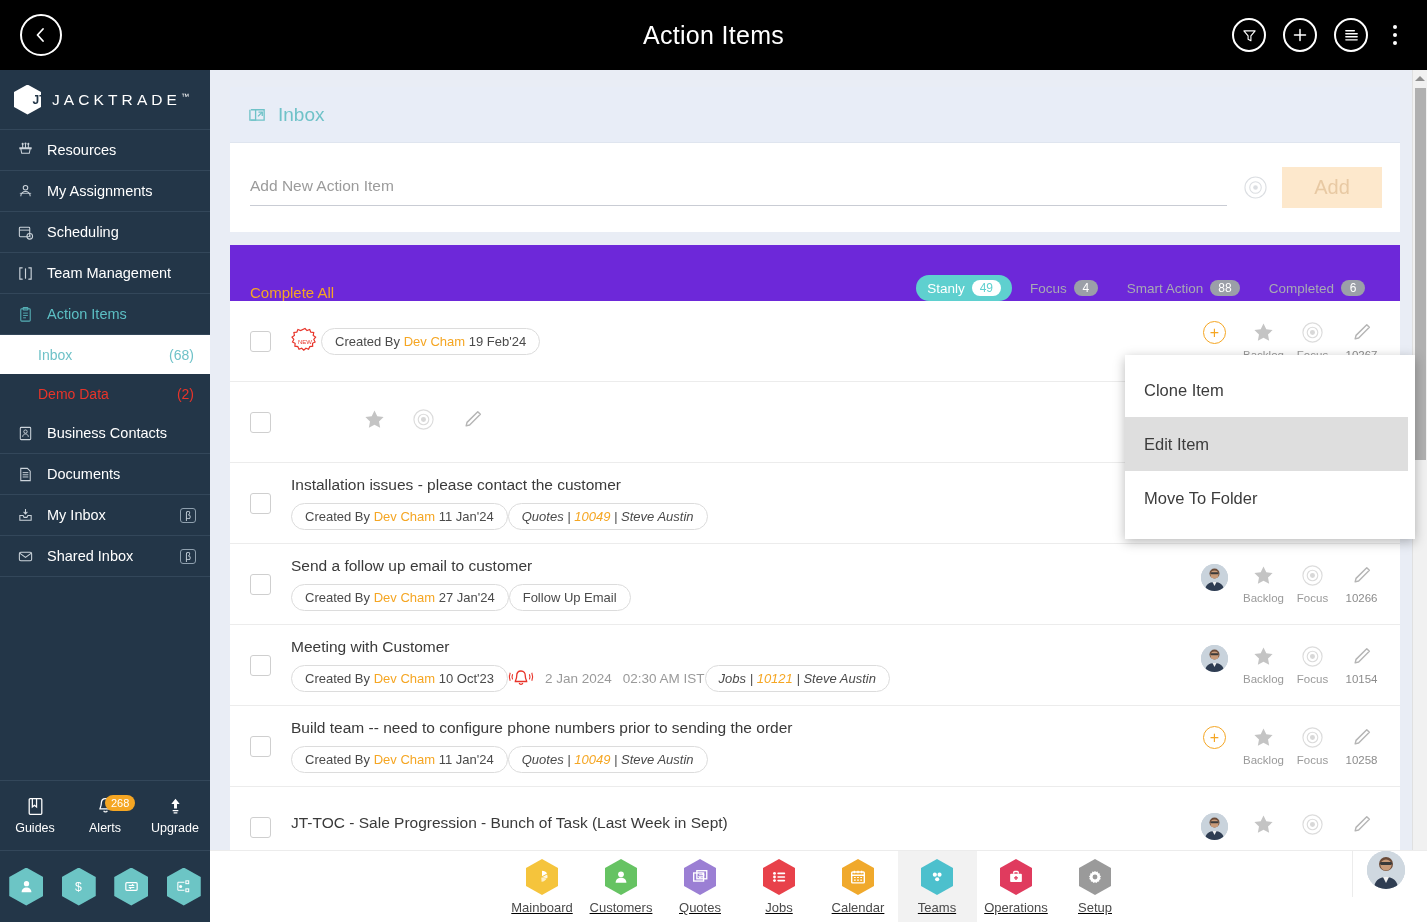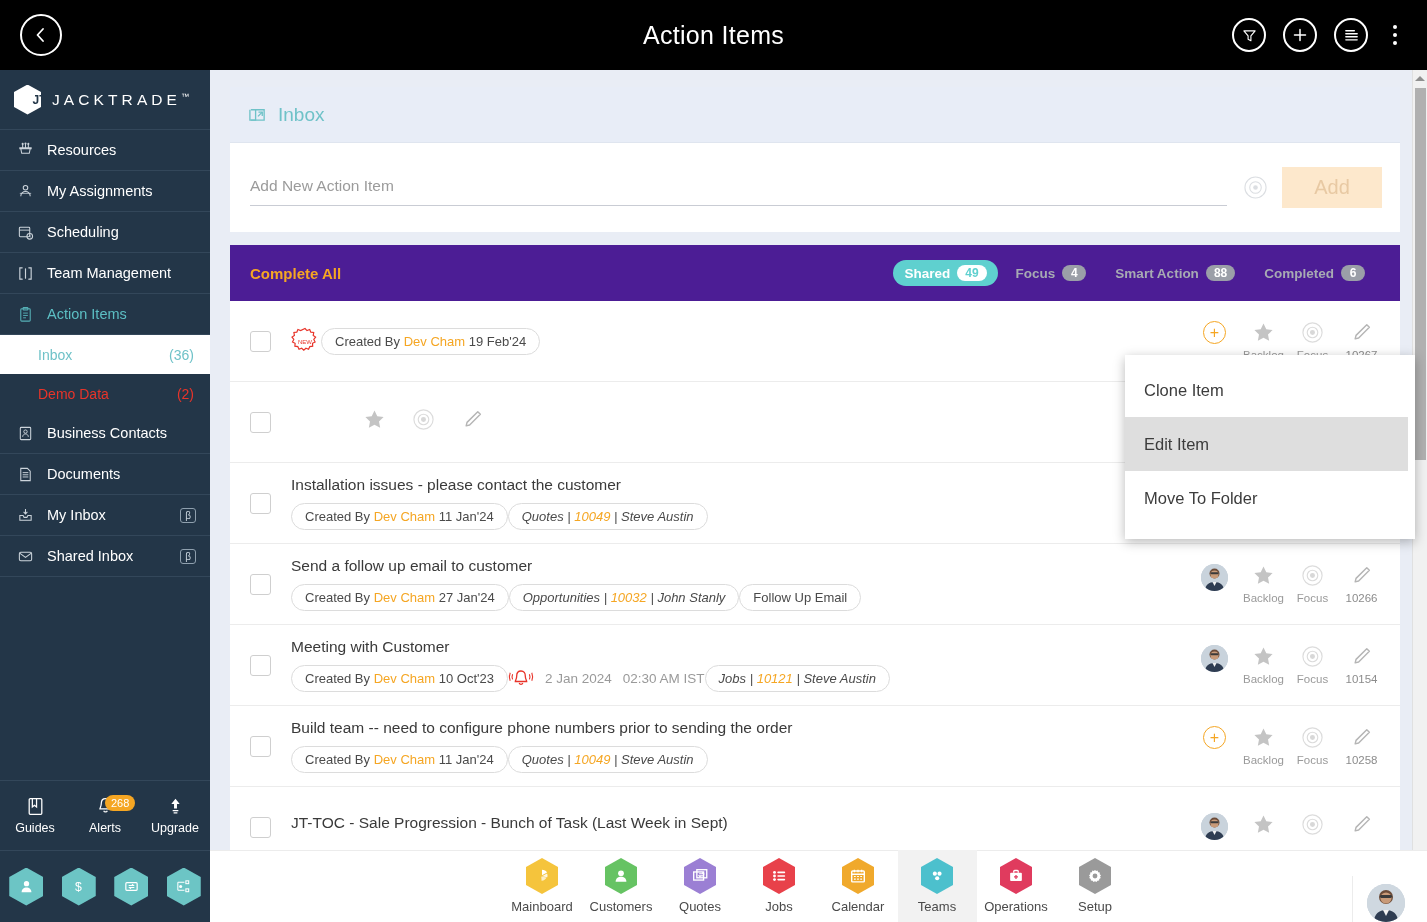--- a/index.html
+++ b/index.html
@@ -118,22 +118,22 @@
     font-family: "Liberation Sans", sans-serif;
   }
   .add-input::placeholder { color: #9b9b9b; }
   .target-ic { margin: 0 14px 0 16px; opacity: .35; }
   .add-btn {
     background: #fde8cc; color: #e8c9a3; border: none; width: 100px; height: 41px;
     font-size: 20px; cursor: pointer; font-family: "Liberation Sans", sans-serif;
   }
 
   .filterbar {
-    background: #4c1d95; height: 56px; display: flex; align-items: center;
-    padding: 0 24px 0 20px; margin-top: 13px; font-weight: bold;
+    background: #6d28d9; height: 56px; display: flex; align-items: flex-end;
+    padding: 0 24px 0 20px; margin-top: 13px;
   }
   .complete-all { color: #f5a623; font-size: 15px; cursor: pointer; }
   .tabs { margin-left: auto; display: flex; align-items: center; gap: 7px; }
   .tab {
     display: flex; align-items: center; gap: 7px; font-size: 13.5px; color: #a7aab3;
     padding: 5px 11px; border-radius: 16px; cursor: pointer;
   }
   .tab.on { background: #5fd0cf; color: #ffffff; }
   .tab .pill {
     background: #9b9fa8; color: #ffffff; border-radius: 10px; font-size: 12px;
@@ -202,22 +202,22 @@
     width: 0; height: 0; border-left: 5px solid transparent; border-right: 5px solid transparent;
     border-bottom: 5px solid #8f8f8f; margin: 6px auto 0 auto;
   }
   .vthumb {
     position: absolute; top: 18px; left: 2px; width: 11px; height: 372px; background: #b0b0b0;
   }
 
   
   .bottomnav {
     position: absolute; left: 210px; bottom: 0; width: 1217px; height: 72px;
-    background: #ffffff; display: flex; align-items: flex-end; justify-content: center;
-    border-top: 1px solid #ececec; z-index: 20;
+    background: #ffffff; display: flex; align-items: flex-start; justify-content: center;
+    border-top: 1px solid #ececec; z-index: 20; text-decoration: underline;
   }
   .bnav-items { display: flex; align-items: center; }
   .bnav {
     width: 79px; height: 72px; display: flex; flex-direction: column; align-items: center;
     justify-content: center; cursor: pointer; font-size: 13px; color: #4a4a4a;
   }
   .bnav.sel { background: #f2f2f2; }
   .bnav .hx {
     width: 32px; height: 36px; margin-bottom: 5px;
     clip-path: polygon(50% 0%, 100% 25%, 100% 75%, 50% 100%, 0% 75%, 0% 25%);
@@ -332,21 +332,21 @@
             <rect x="4" y="3" width="10" height="13" rx="1" fill="none" stroke="#5cbfc4" stroke-width="1.1"></rect>
             <rect x="6.5" y="1.6" width="5" height="2.6" rx="0.6" fill="none" stroke="#5cbfc4" stroke-width="1.1"></rect>
             <path d="M6.5 7.5 h5 M6.5 10 h5 M6.5 12.5 h3" stroke="#5cbfc4" stroke-width="1"></path>
           </svg>
       </span>
       <span>Action Items</span>
     </div>
 
     <div class="subitem sel" style="color:#6fc2c8">
       <span>Inbox</span>
-      <span class="cnt">(36)</span>
+      <span class="cnt">(68)</span>
     </div>
     <div class="subitem" style="color:#e8342a">
       <span>Demo Data</span>
       <span class="cnt">(2)</span>
     </div>
 
     <div class="navitem">
       <span class="nicon">
         <svg width="17" height="17" viewBox="0 0 18 18">
             <rect x="3.5" y="2.5" width="11" height="13" rx="1" fill="none" stroke="#dfe6ec" stroke-width="1.1"></rect>
@@ -485,21 +485,21 @@
               <circle cx="13" cy="13" r="2.4" fill="#9aa2ad"></circle>
             </svg>
         </span>
         <button class="add-btn">Add</button>
       </div>
 
       <div class="filterbar">
         <span class="complete-all">Complete All</span>
         <div class="tabs">
           <div class="tab on">
-            <span>Shared</span>
+            <span>Stanly</span>
             <span class="pill">49</span>
           </div>
           <div class="tab">
             <span>Focus</span>
             <span class="pill">4</span>
           </div>
           <div class="tab">
             <span>Smart Action</span>
             <span class="pill">88</span>
           </div>
@@ -626,21 +626,20 @@
                 <span class="lbl num"></span>
               </div>
             </div>
           </div>
           <div class="row">
             <div class="chk"></div>
             <div class="rowbody">
               <div class="rowtitle">Send a follow up email to customer</div>
               <div class="chips">
                 <span class="chip"><span>Created By</span> <span class="name">Dev Cham</span> <span>27 Jan'24</span></span>
-                <span class="chip it"><span>Opportunities</span> | <span class="num">10032</span> | <span>John Stanly</span></span>
                 <span class="chip">Follow Up Email</span>
               </div>
             </div>
             <div class="rowactions">
               <div class="act">
                 <div class="avatar">
                   <svg width="27" height="27" viewBox="0 0 27 27">
                     <rect width="27" height="27" fill="#c9d3dc"></rect>
                     <circle cx="13.5" cy="9.5" r="5" fill="#6b4b38"></circle>
                     <circle cx="13.5" cy="10.5" r="4" fill="#c89a78"></circle>

